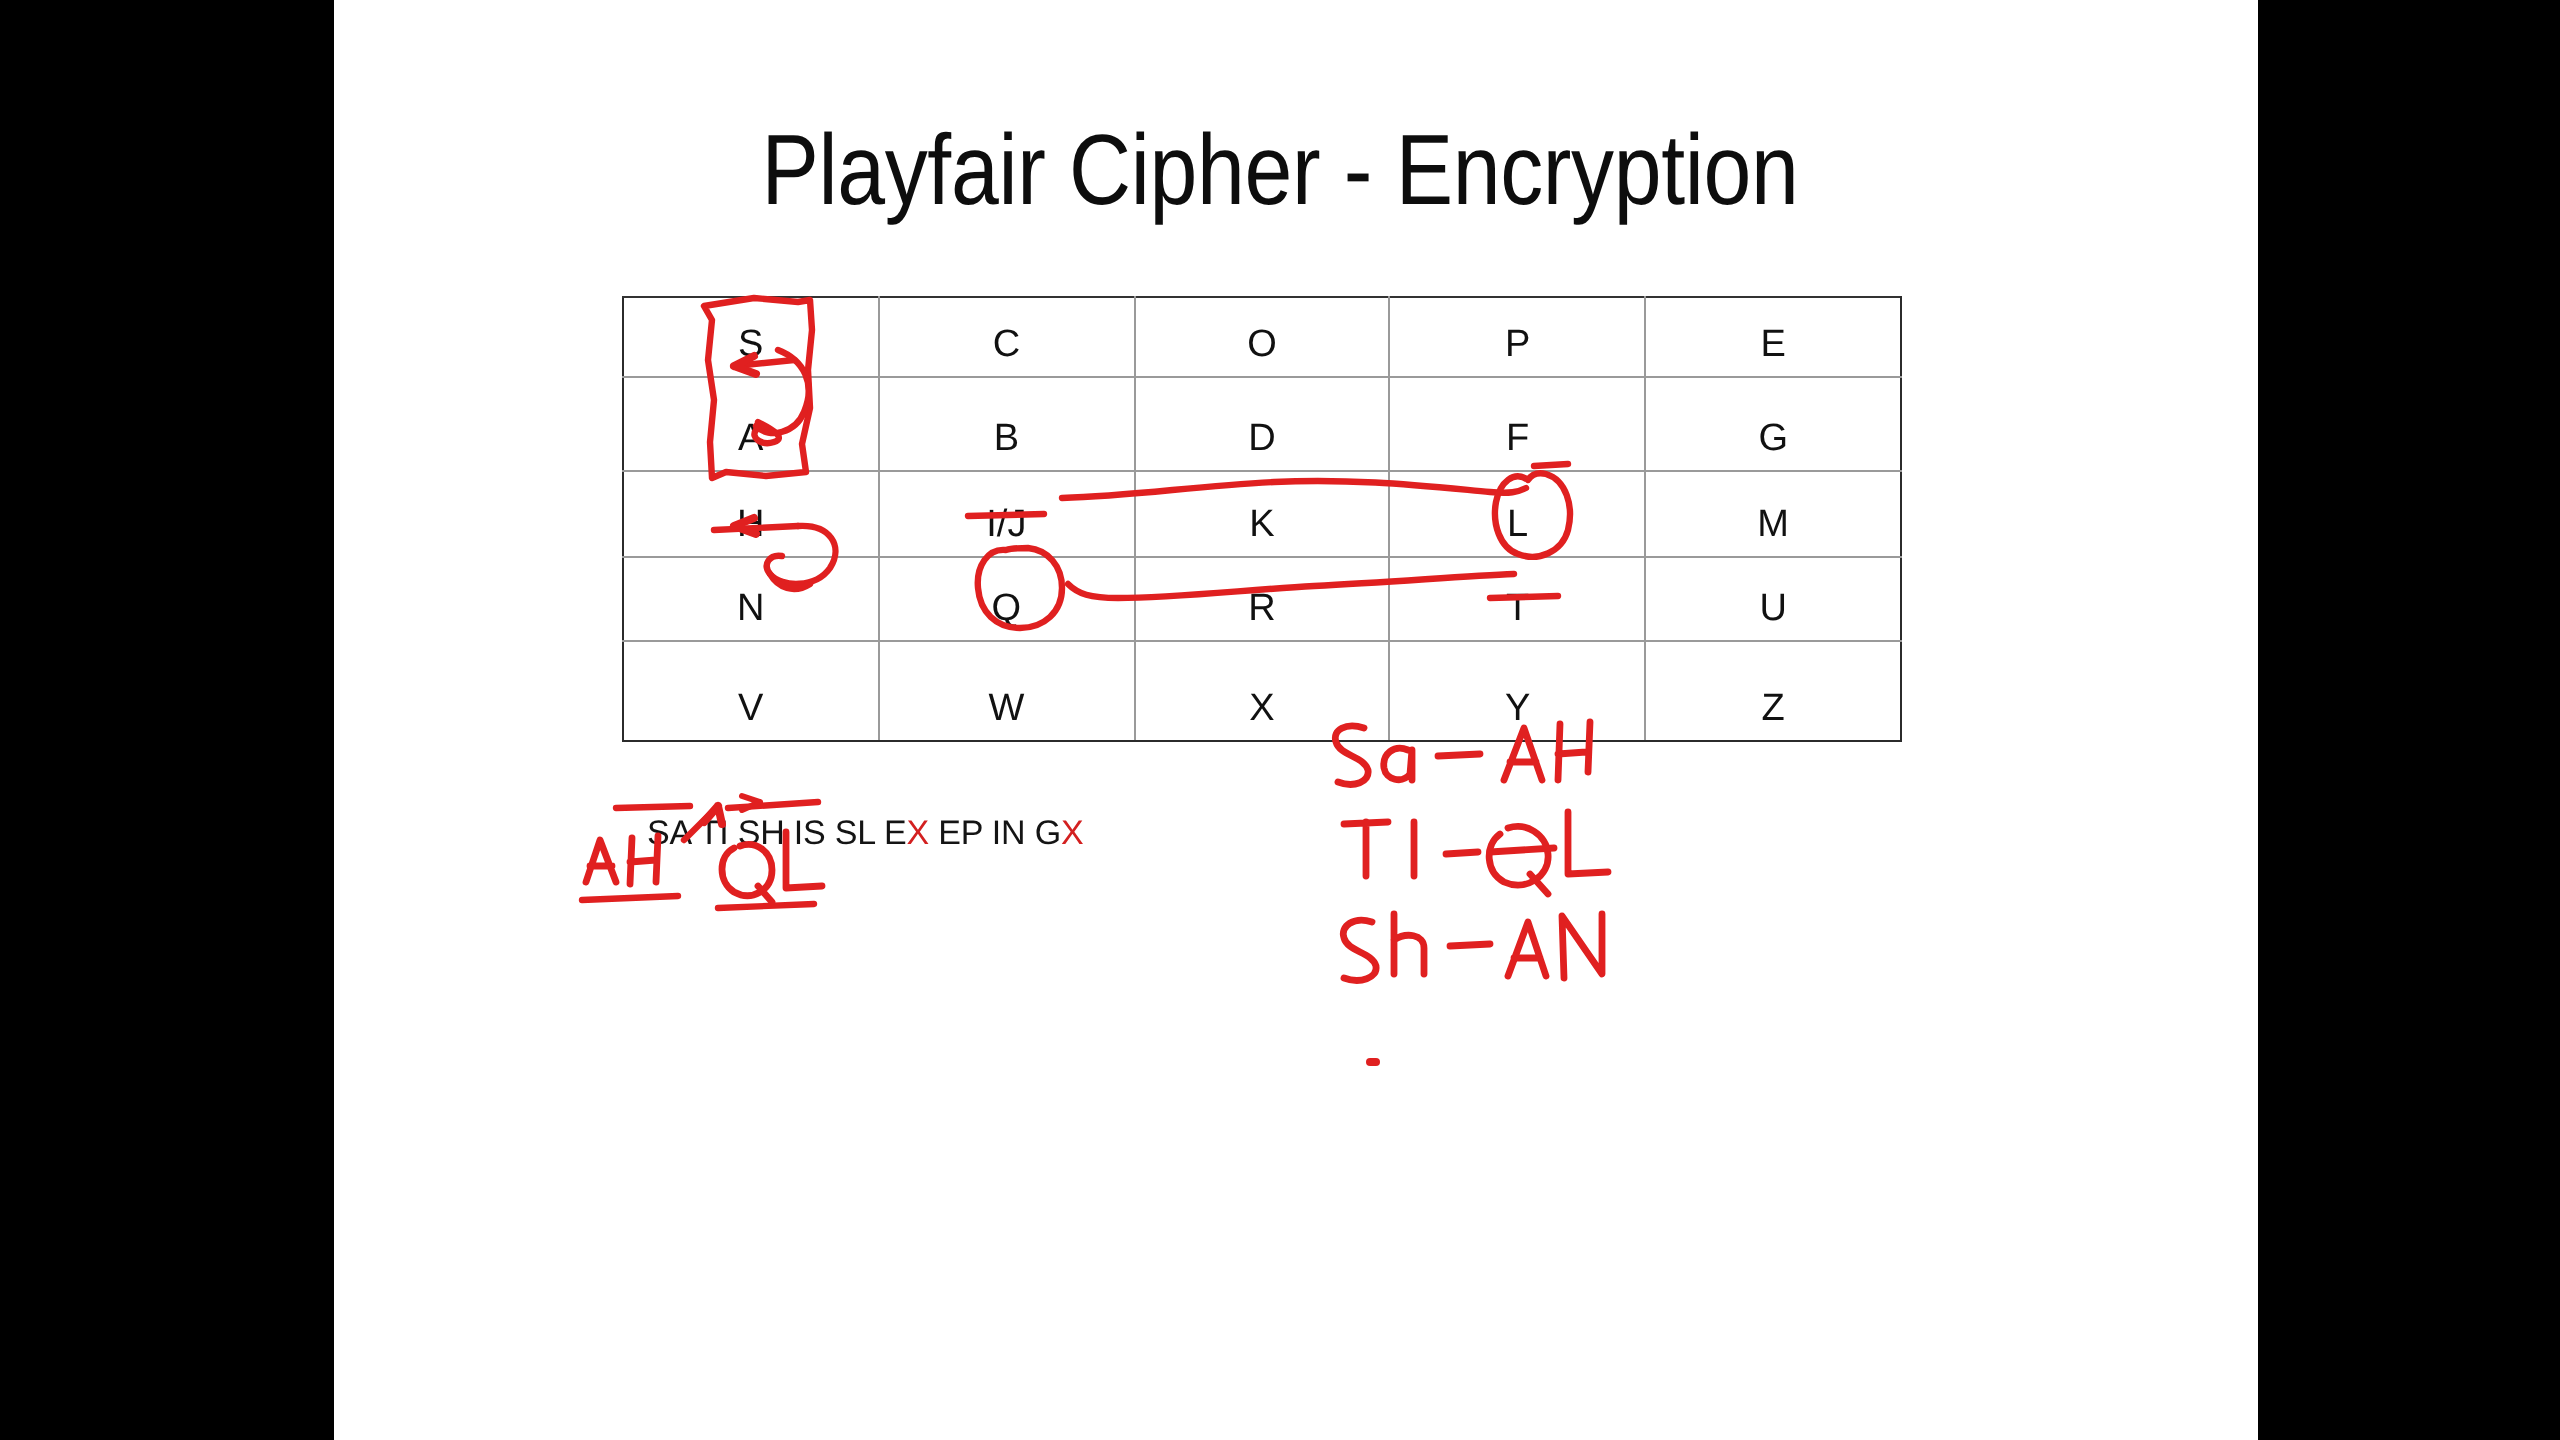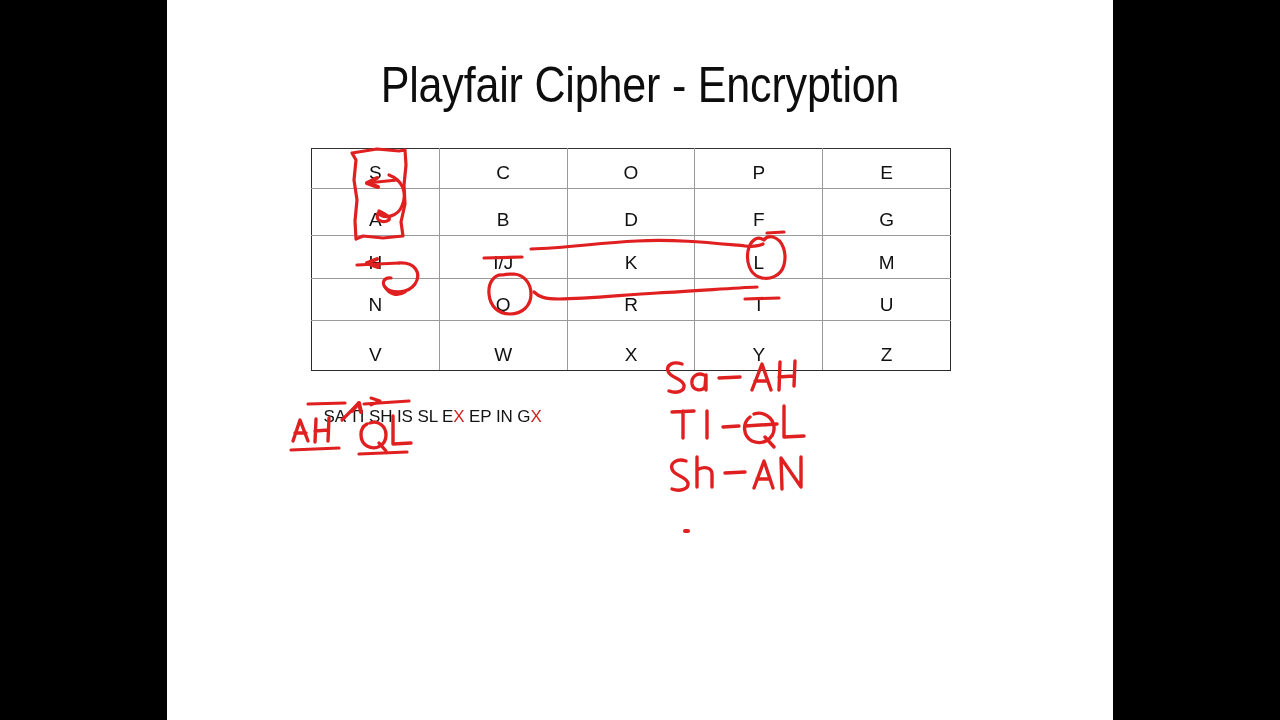--- a/index.html
+++ b/index.html
@@ -16,20 +16,21 @@
   }
 
   
   #stage {
     position: absolute;
     left: 167px;
     top: 0;
     width: 946px;
     height: 720px;
     background: #ffffff;
+    padding-left: 16px;
   }
   .bar {
     position: absolute;
     top: 0;
     width: 167px;
     height: 720px;
     background: #000000;
   }
   #bar-left  { left: 0; }
   #bar-right { left: 1113px; width: 167px; }

